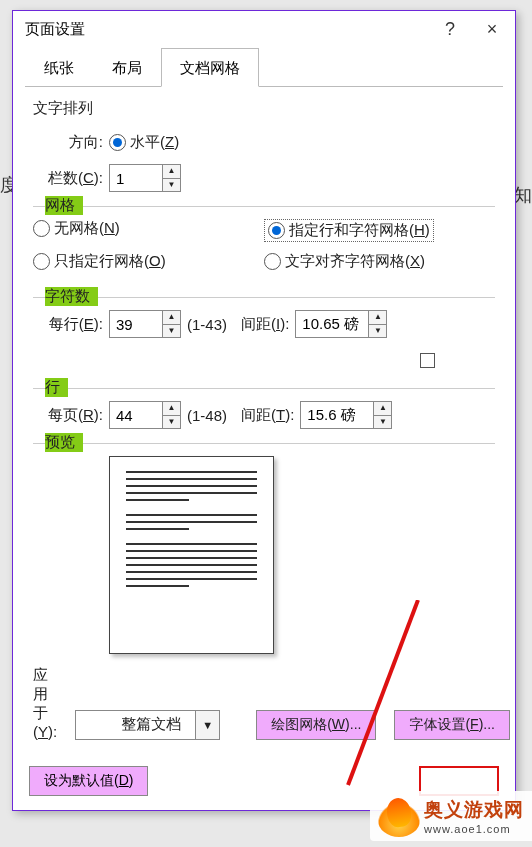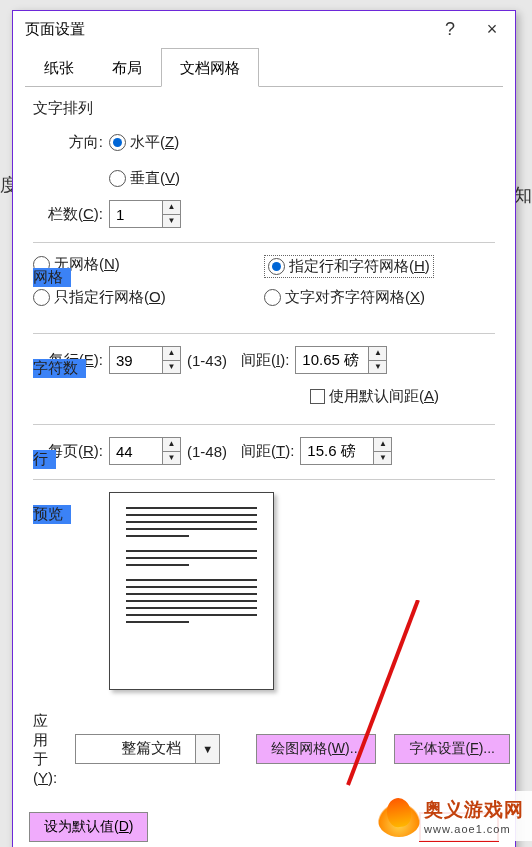--- a/index.html
+++ b/index.html
@@ -24,29 +24,29 @@
 .radio-label.boxed { border: 1px dotted #666; padding: 1px 3px; }
 .spinner { display: inline-flex; border: 1px solid #888; height: 28px; background: #fff; }
 .spinner input { border: none; width: 52px; padding: 2px 6px; font-size: 15px; outline: none; }
 .spinner .arrows { display: flex; flex-direction: column; border-left: 1px solid #888; width: 18px; }
 .spinner .arrows span { flex: 1; font-size: 8px; text-align: center; line-height: 12px; background: #f4f4f4; cursor: pointer; }
 .spinner .arrows span:first-child { border-bottom: 1px solid #888; }
 .hint { margin-left: 6px; }
 .grid2 { display: flex; flex-wrap: wrap; }
 .grid2 > div { width: 50%; margin-bottom: 10px; }
 .divider { border-top: 1px solid #ccc; margin: 14px 0 12px; position: relative; }
-.divider span { position: absolute; top: -11px; left: 0; background: #3b82f6; padding-right: 8px; margin-top: 36px; }
+.divider span { position: absolute; top: -11px; left: 12px; background: #84cc16; padding-right: 8px; }
 .preview-box { width: 165px; height: 198px; border: 1px solid #444; margin: 8px 0 8px 76px; background: #fff; padding: 14px 16px; box-shadow: 3px 3px 4px rgba(0,0,0,0.25); }
 .preview-box .line { height: 2px; background: #333; margin-bottom: 5px; }
 .preview-box .line.short { width: 48%; }
 .preview-box .gap { height: 8px; }
 .select { display: inline-flex; border: 1px solid #888; height: 30px; background: #fff; padding-left: 35px; }
 .select span { padding: 4px 10px; min-width: 84px; }
 .select .drop { border-left: 1px solid #888; width: 24px; text-align: center; line-height: 28px; background: #f4f4f4; cursor: pointer; font-size: 11px; }
-.bottom-row { display: flex; align-items: center; gap: 18px; margin-top: 22px; }
+.bottom-row { display: flex; align-items: flex-end; gap: 18px; margin-top: 12px; }
 .btn-std { border: 1px solid #888; background: #f0abfc; padding: 5px 14px; font-size: 14px; cursor: pointer; white-space: nowrap; }
 .footer { display: flex; padding: 10px 16px 14px; gap: 4px; border-top: 0; }
 .footer .spacer { flex: 1; }
 .ok-highlight { width: 80px; height: 30px; border: 2px solid #d11; background: #fff; }
 .arrow-line { position: absolute; pointer-events: none; }
 .watermark { position: absolute; right: 0; bottom: 6px; display: flex; align-items: center; background: rgba(255,255,255,0.9); padding: 4px 8px; border-radius: 4px 0 0 4px; }
 .wm-icon { width: 42px; height: 42px; position: relative; margin-right: 4px; }
 .wm-icon .flame1 { position: absolute; inset: 0; background: radial-gradient(circle at 50% 70%, #ffd24a 0%, #ff8a00 55%, transparent 60%); border-radius: 50% 50% 50% 50% / 60% 60% 40% 40%; }
 .wm-icon .flame2 { position: absolute; left: 22%; top: 8%; width: 56%; height: 70%; background: linear-gradient(#ff5a00,#ffb600); border-radius: 60% 60% 50% 50%; transform: rotate(-10deg); }
 .wm-txt { display: flex; flex-direction: column; }
@@ -94,27 +94,20 @@
     <div class="group">
       <div class="group-label">文字排列</div>
       <div class="row">
         <div class="label-col">方向:</div>
         <label class="radio-label">
           <span class="radio checked"></span>
           <span>水平(<u>Z</u>)</span>
         </label>
       </div>
       <div class="row">
-        <div class="label-col"></div>
-        <label class="radio-label">
-          <span class="radio"></span>
-          <span>垂直(<u>V</u>)</span>
-        </label>
-      </div>
-      <div class="row">
         <div class="label-col">栏数(<u>C</u>):</div>
         <div class="spinner">
           <input value="1" style="">
           <div class="arrows">
               <span>▲</span>
               <span>▼</span>
             </div>
         </div>
       </div>
     </div>
@@ -165,21 +158,20 @@
             <span>▲</span>
             <span>▼</span>
           </div>
       </div>
     </div>
     <div class="row">
       <div class="label-col"></div>
       <div style="flex:1"></div>
       <label class="radio-label" style="margin-right:56px">
         <span class="checkbox"></span>
-        <span>使用默认间距(<u>A</u>)</span>
       </label>
     </div>
 
     <div class="divider">
         <span>行</span>
       </div>
 
     <div class="row">
       <div class="label-col">每页(<u>R</u>):</div>
       <div class="spinner">

